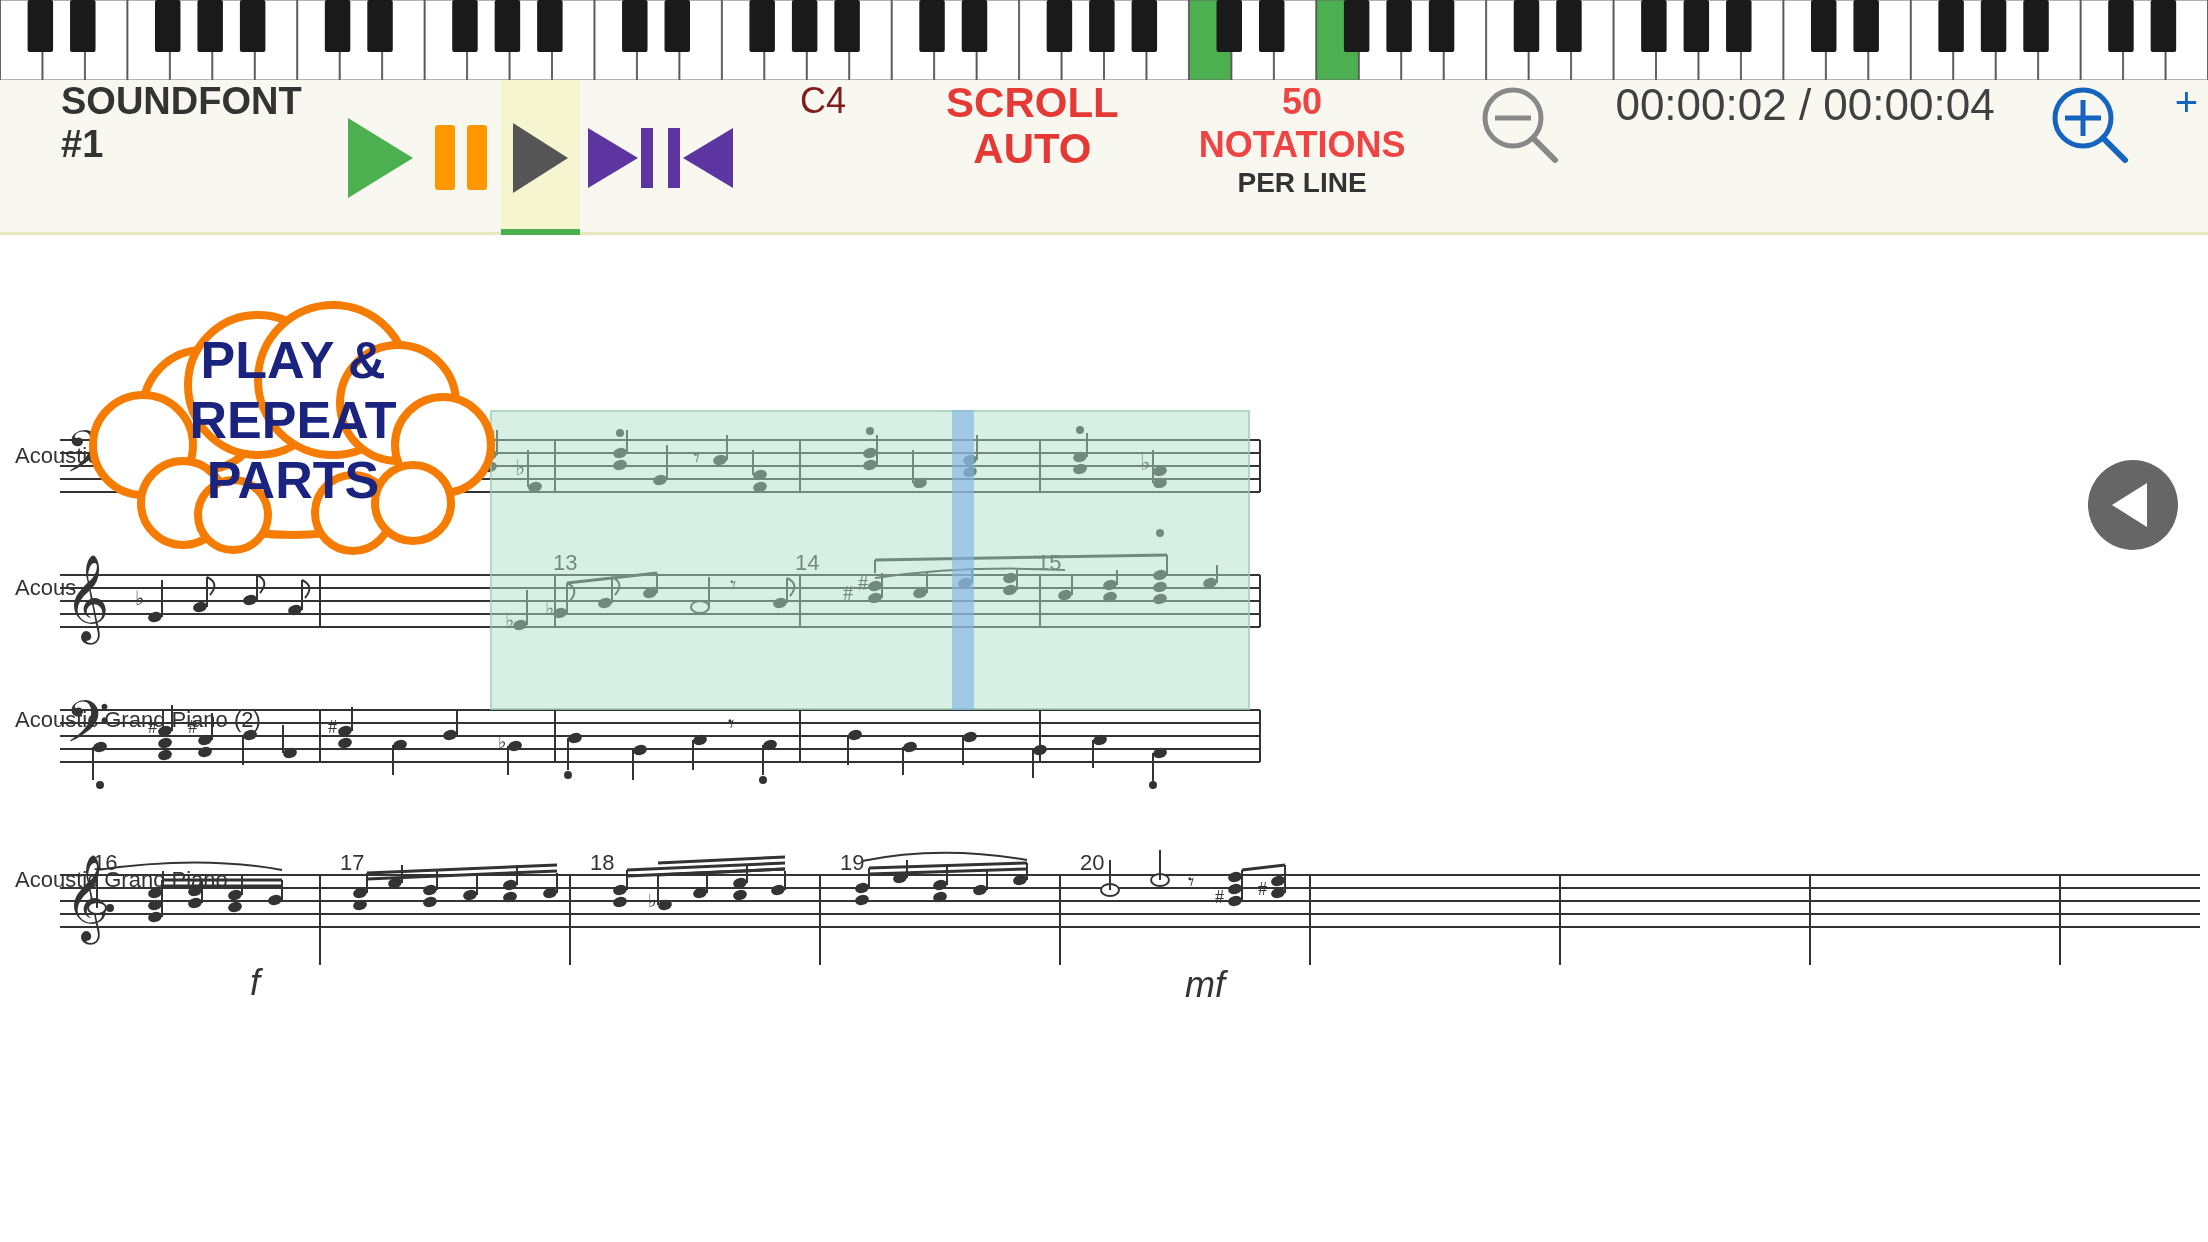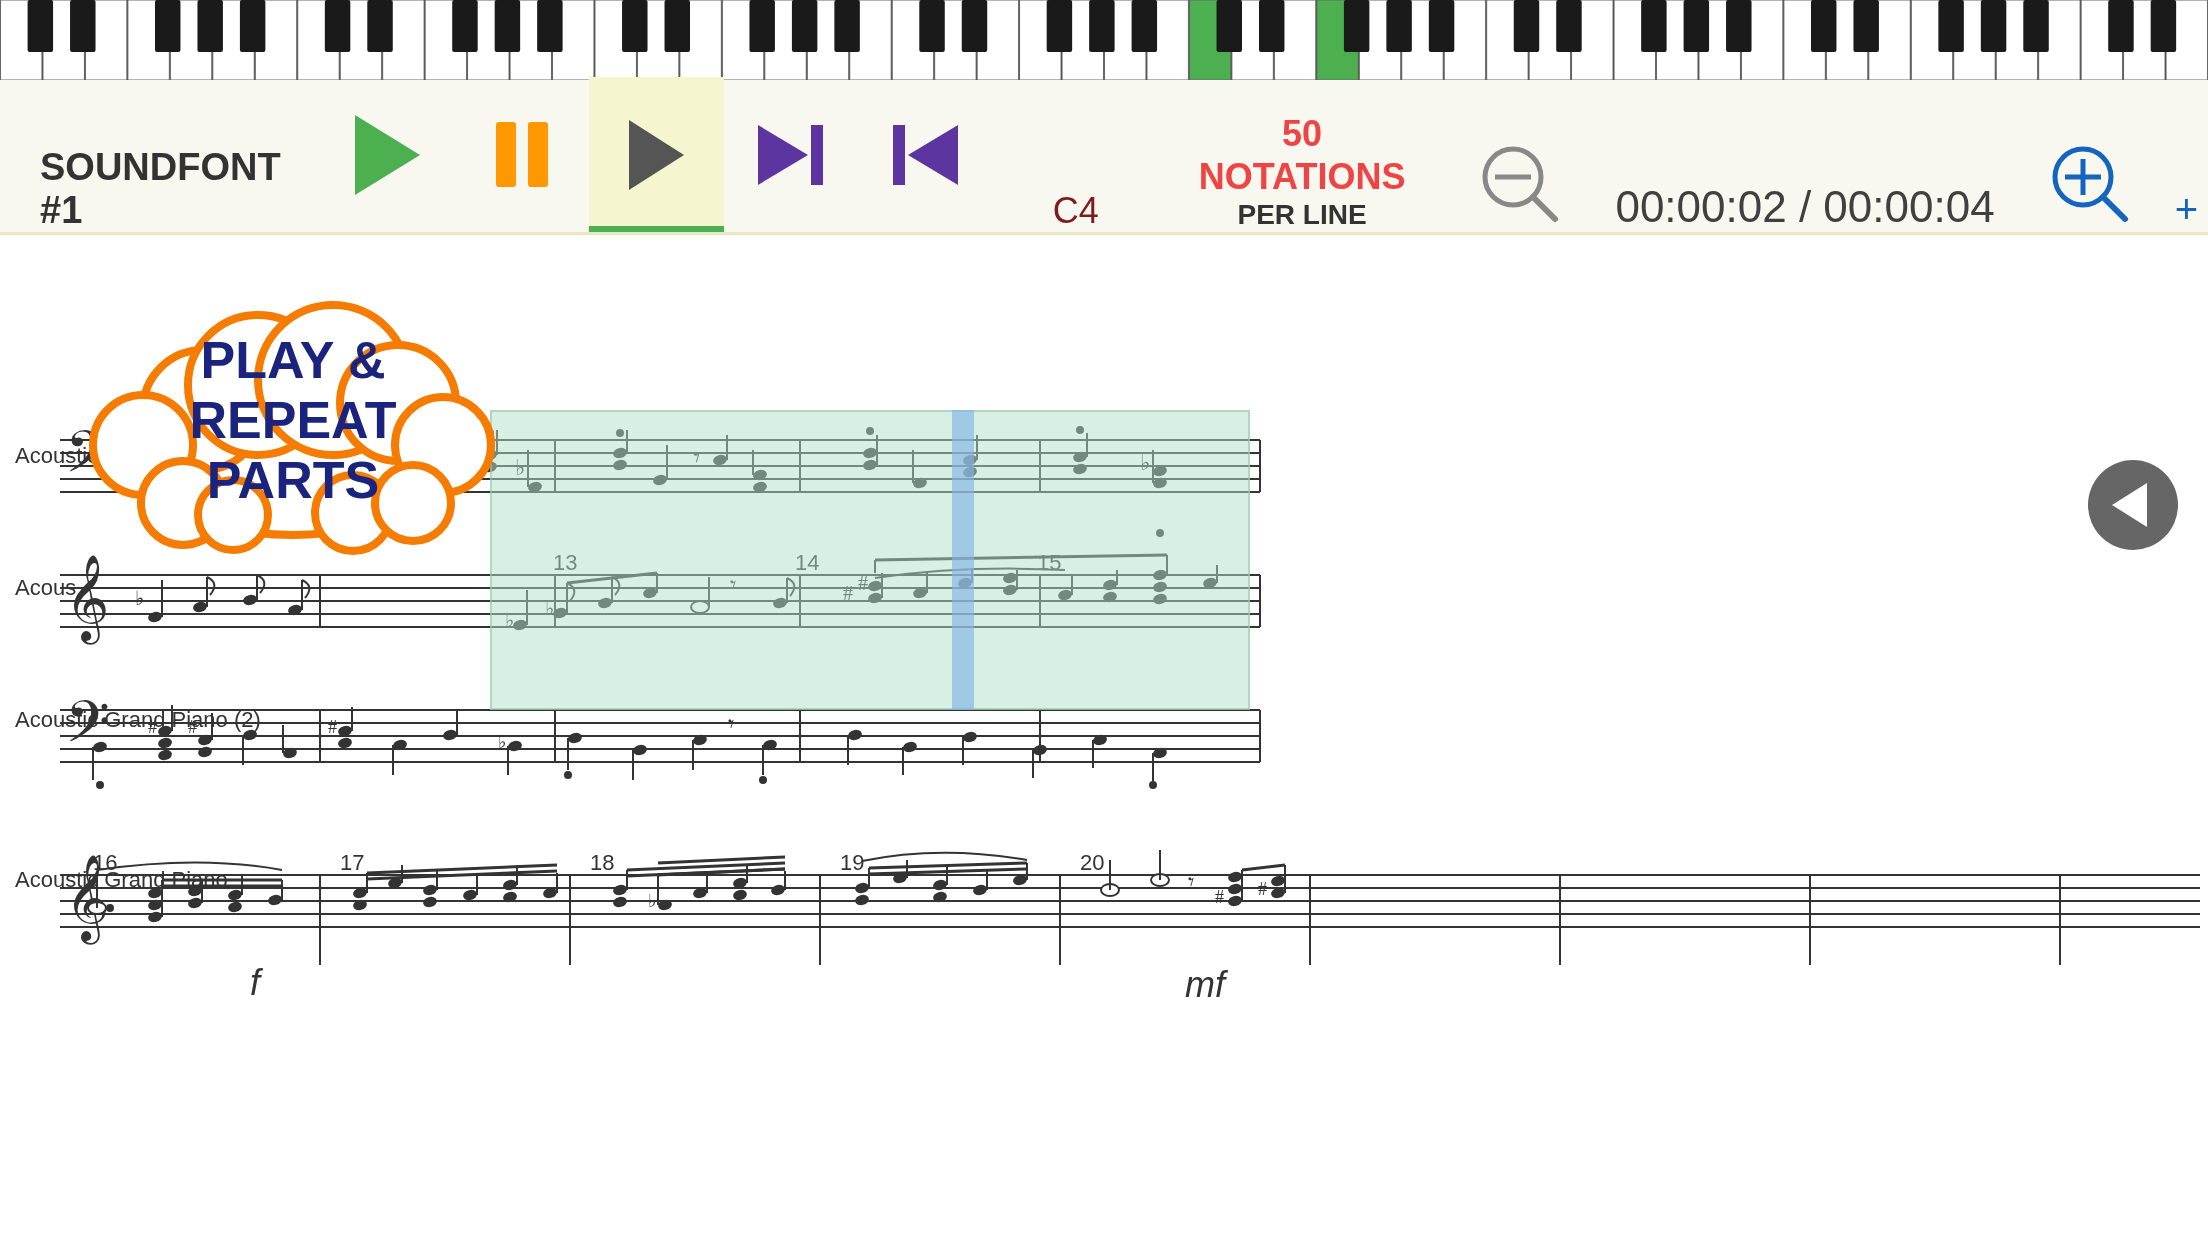--- a/index.html
+++ b/index.html
@@ -11,23 +11,24 @@
       font-family: Arial, sans-serif;
       position: relative;
     }
 
     
     .toolbar {
       width: 100%;
       height: 155px;
       background: #f8f8f0;
       display: flex;
-      align-items: flex-end;
+      align-items: flex-start;
       border-bottom: 3px solid #e8e8c0;
       position: relative;
+      padding-left: 21px;
     }
 
     .soundfont-label {
       font-size: 38px;
       font-weight: bold;
       color: #333;
       padding: 0 40px;
       min-width: 320px;
     }
 
@@ -357,20 +358,24 @@
     <div class="skip-start-icon">
       <div class="skip-tri-left" style="border-right-color:#5c35a0;"></div>
       <div class="skip-bar-left" style="background:#5c35a0;"></div>
     </div>
   </button>
 
   <div style="flex:1;"></div>
 
   <div class="c4-label">C4</div>
 
+  <button style="background:transparent;border:none;cursor:pointer;text-align:center;padding:0 40px;">
+    <div style="font-size:42px;font-weight:bold;color:#e53935;line-height:1.1;">SCROLL</div>
+    <div style="font-size:42px;font-weight:bold;color:#e53935;line-height:1.1;">AUTO</div>
+  </button>
 
   <button style="background:transparent;border:none;cursor:pointer;text-align:center;padding:0 40px;">
     <div style="font-size:36px;color:#ef4444;font-weight:bold;line-height:1.2;">50 NOTATIONS</div>
     <div style="font-size:28px;color:#333;font-weight:bold;line-height:1.2;">PER LINE</div>
   </button>
 
   <button style="background:transparent;border:none;cursor:pointer;padding:0 30px;">
     <svg width="90" height="90" viewBox="0 0 90 90">
       <circle cx="38" cy="38" r="28" stroke="#888" stroke-width="5" fill="none"></circle>
       <line x1="20" y1="38" x2="56" y2="38" stroke="#888" stroke-width="5"></line>

